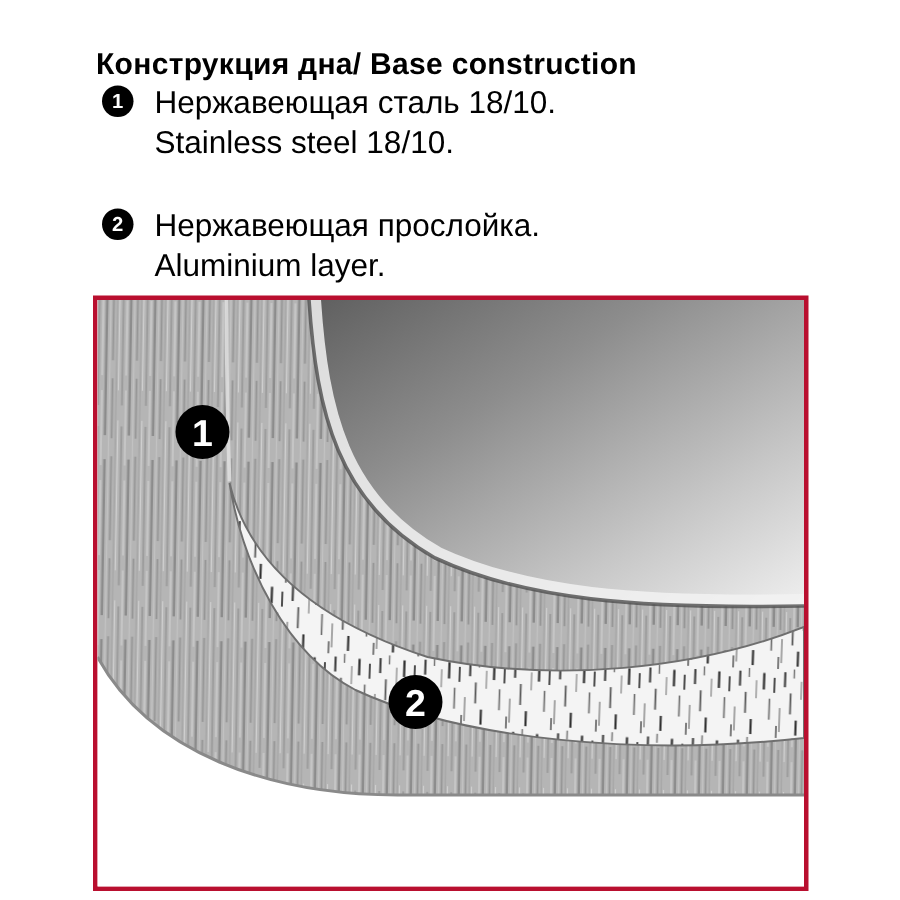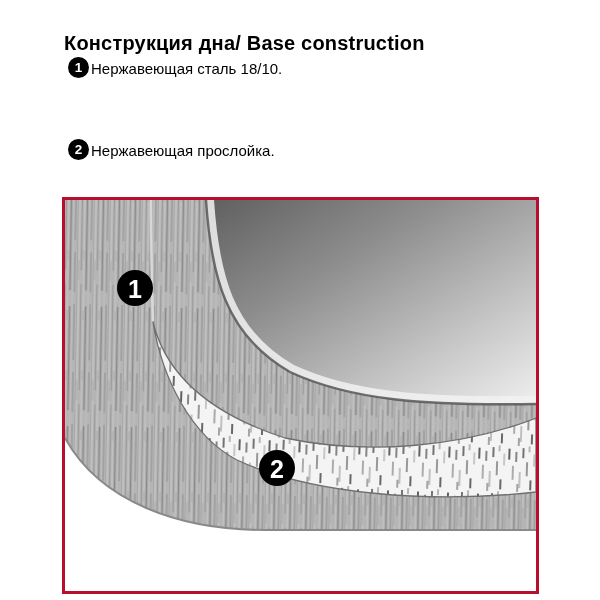--- a/index.html
+++ b/index.html
@@ -33,22 +33,22 @@
     display: flex;
     align-items: center;
     justify-content: center;
     font-size: 13.5px;
     font-weight: 700;
     margin-top: 2px;
     flex: 0 0 auto;
   }
 
   .legend-text {
-    margin-left: 2px;
-    font-size: 15px;
+    margin-left: 14px;
+    font-size: 21px;
     line-height: 27px;
   }
 
   .diagram-frame {
     position: absolute;
     left: 62px; top: 197px;
     width: 477px; height: 397px;
     border: 3px solid #b90f2f;
     background: #ffffff;
   }
@@ -56,27 +56,29 @@
 </style>
 </head>
 <body>
 
 <h1 class="page-title">Конструкция дна/ Base construction</h1>
 
 <div class="legend-item item-1">
   <span class="legend-badge" style="background-color: rgb(0, 0, 0);">1</span>
   <div class="legend-text">
     <div>Нержавеющая сталь 18/10.</div>
+    <div>Stainless steel 18/10.</div>
   </div>
 </div>
 
 <div class="legend-item item-2">
   <span class="legend-badge" style="background-color: rgb(0, 0, 0);">2</span>
   <div class="legend-text">
     <div>Нержавеющая прослойка.</div>
+    <div>Aluminium layer.</div>
   </div>
 </div>
 
 <div class="diagram-frame" style="border-color: rgb(185, 15, 47);">
   <svg viewBox="0 0 471 391" xmlns="http://www.w3.org/2000/svg">
     <defs>
       <linearGradient id="innerGrad" x1="0" y1="0" x2="1" y2="1">
         <stop offset="0" stop-color="#5f5f5f"></stop>
         <stop offset="0.35" stop-color="#8d8d8d"></stop>
         <stop offset="0.72" stop-color="#c6c6c6"></stop>

